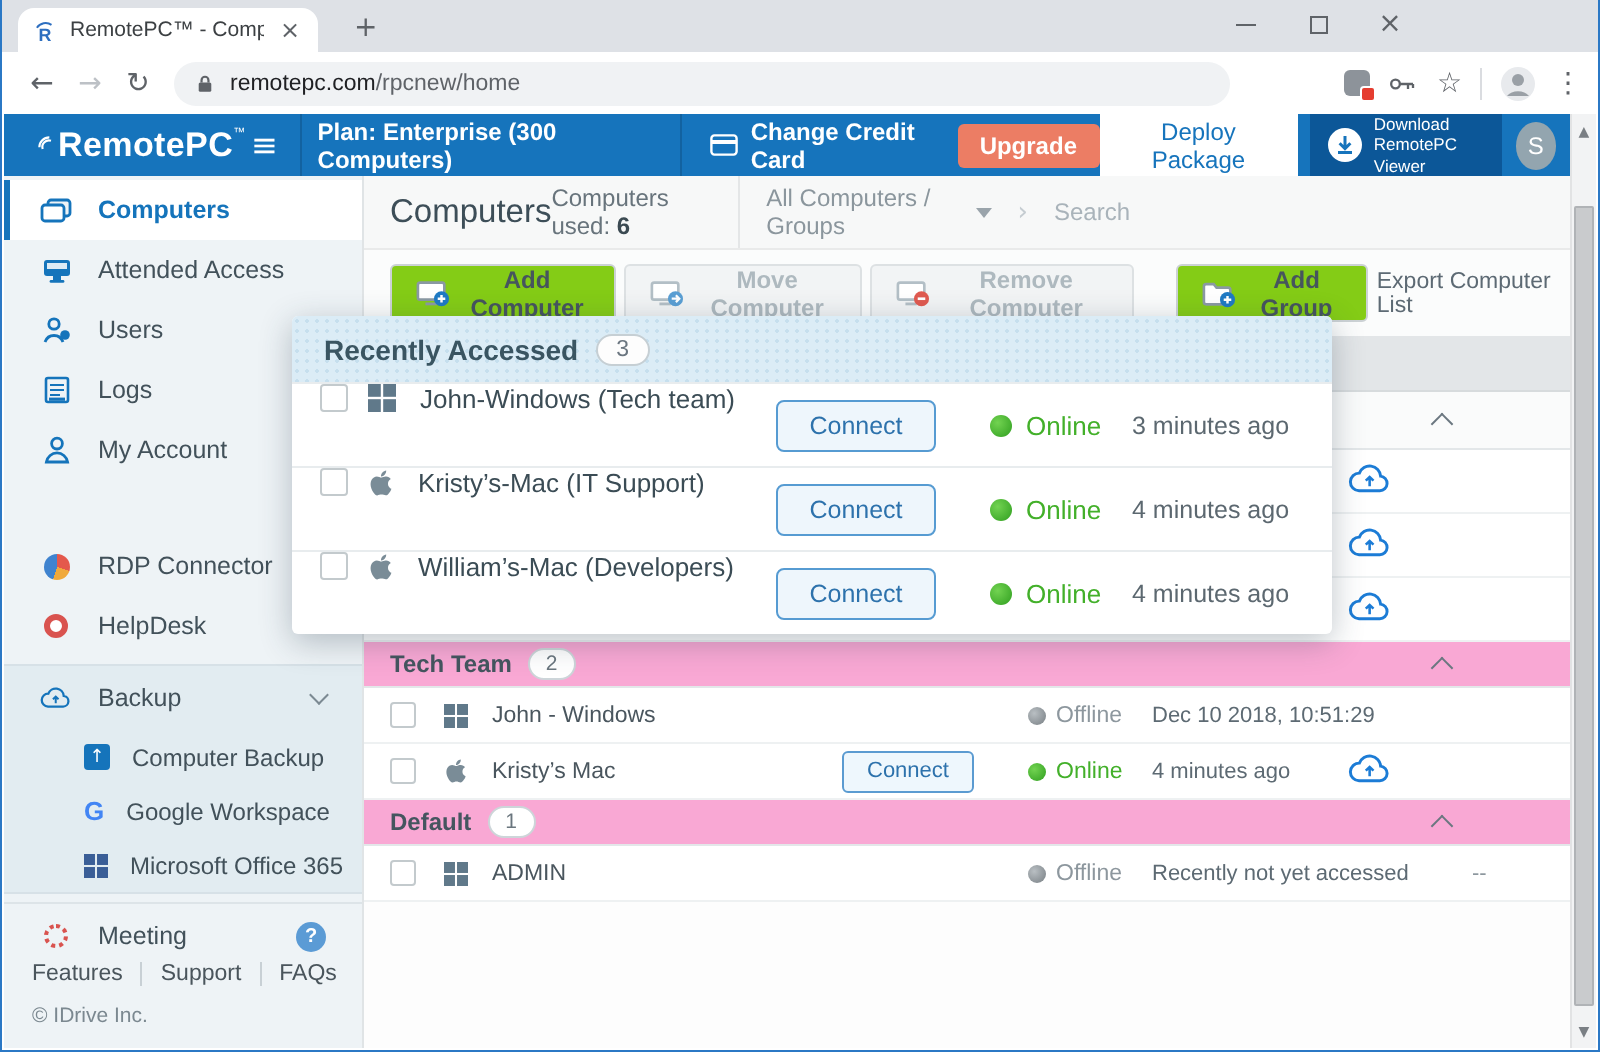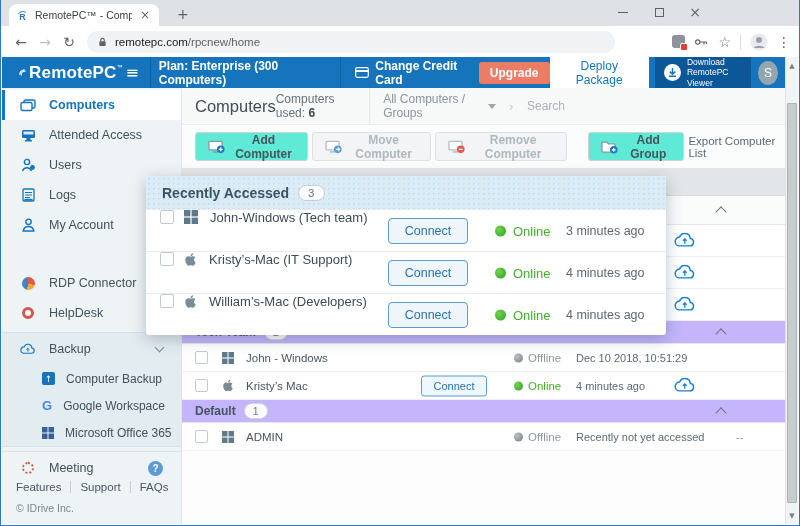--- a/index.html
+++ b/index.html
@@ -89,27 +89,27 @@
   .used { font-size:12px; color:#68747c; padding-right:13px; }
   .used b { color:#3b4a52; }
   .ph-sep { width:1px; height:100%; background:#e4e6e7; }
   .filter-dd { display:flex; align-items:center; gap:9px; padding:0 13px; height:100%; font-size:12px; color:#8b969d; }
   .caret { width:0; height:0; border-left:4px solid transparent; border-right:4px solid transparent; border-top:5px solid #9aa4ab; }
   .ph-arrow { color:#c5ccd1; font-size:13px; }
   .search-in { border:none; background:transparent; outline:none; font-size:12px; color:#4a565e; width:120px;
                margin-left:13px; font-family:"Liberation Sans",sans-serif; }
   .search-in::placeholder { color:#a9b3ba; }
   .tbrow { height:43px; background:#fbfcfc; display:flex; align-items:center; padding-left:13px; flex:none; }
-  .tb-btn { height:29px; border:1px solid #ccd2d5; border-radius:3px; background:#5eead4; display:flex; align-items:center;
+  .tb-btn { height:29px; border:1px solid #ccd2d5; border-radius:3px; background:#84cc16; display:flex; align-items:center;
             gap:7px; padding:0 12px; font-size:12px; font-weight:bold; color:#46555e; margin-right:4px; }
   .tb-btn.disabled { background:#f2f4f5; color:#aeb9bf; border-color:#dde1e3; }
   .tb-btn.grp { margin-left:17px; }
   .export-link { margin-left:auto; margin-right:9px; font-size:11.5px; color:#5d6a74; }
   .colheader { height:28px; background:#e3e6e8; border-bottom:1px solid #d7dbdd; flex:none; }
-  .grp-header { height:23px; background:#c4b5fd; border-bottom:1px solid #e3e7e9; display:flex; align-items:center;
+  .grp-header { height:23px; background:#f9a8d4; border-bottom:1px solid #e3e7e9; display:flex; align-items:center;
                 padding:0 13px; font-size:12px; font-weight:bold; color:#45555f; flex:none; }
   .grp-header.tall { height:29px; background:#fafbfb; }
   .badge-pill { margin-left:8px; border:1px solid #cdd5d9; background:#fff; border-radius:9px; padding:1px 8px;
                 font-size:10.5px; font-weight:normal; color:#6a767e; }
   .chev-up { width:8px; height:8px; border-left:1.5px solid #6b7780; border-top:1.5px solid #6b7780;
              transform:rotate(45deg); margin-left:auto; margin-right:47px; margin-top:4px; }
   .trow { height:28px; background:#fff; border-bottom:1px solid #eef1f2; display:flex; align-items:center;
           padding-left:13px; position:relative; font-size:11.5px; color:#4a565e; flex:none; }
   .trow.ghost { height:32px; }
   .cbx { width:13px; height:13px; border:1px solid #c3cacd; border-radius:2px; background:#fff; flex:none; }
@@ -129,21 +129,21 @@
   .filler { flex:1; background:#fdfdfd; }
   
   .page-scroll { position:absolute; right:1px; top:57px; bottom:1px; width:13px; background:#f2f3f4;
                  border-left:1px solid #e2e3e4; }
   .ps-arrow { position:absolute; left:0; width:12px; height:13px; color:#7a7f84; font-size:7px;
               display:flex; align-items:center; justify-content:center; }
   .ps-up { top:2px; } .ps-dn { bottom:2px; }
   .ps-thumb { position:absolute; left:1px; top:46px; bottom:21px; width:10px; background:#c9cbcd;
               border:1px solid #b0b3b6; border-radius:1px; }
   
-  .modal { position:absolute; left:145px; top:176px; width:520px; height:159px; background:#fff; z-index:20;
+  .modal { position:absolute; left:145px; top:158px; width:520px; height:159px; background:#fff; z-index:20;
            border-radius:3px; box-shadow:0 4px 16px rgba(40,60,75,.3); display:flex; flex-direction:column; }
   .modal-hd { height:33px; flex:none; border-radius:3px 3px 0 0; display:flex; align-items:center; padding-left:16px;
               background-color:#dbecf6;
               background-image:radial-gradient(#c6dfee 1px, transparent 1px); background-size:5px 5px; }
   .modal-title { font-size:14px; font-weight:bold; color:#3a5562; }
   .modal-badge { margin-left:9px; border:1px solid #c6cfd4; background:#fdfdfd; border-radius:10px;
                  padding:1px 9px; font-size:11.5px; color:#6b7680; }
   .mrow { flex:1; border-top:1px solid #e8ecee; display:flex; padding-left:14px; position:relative;
           font-size:13px; color:#3b4c55; }
   .mrow .cbx { width:14px; height:14px; }

